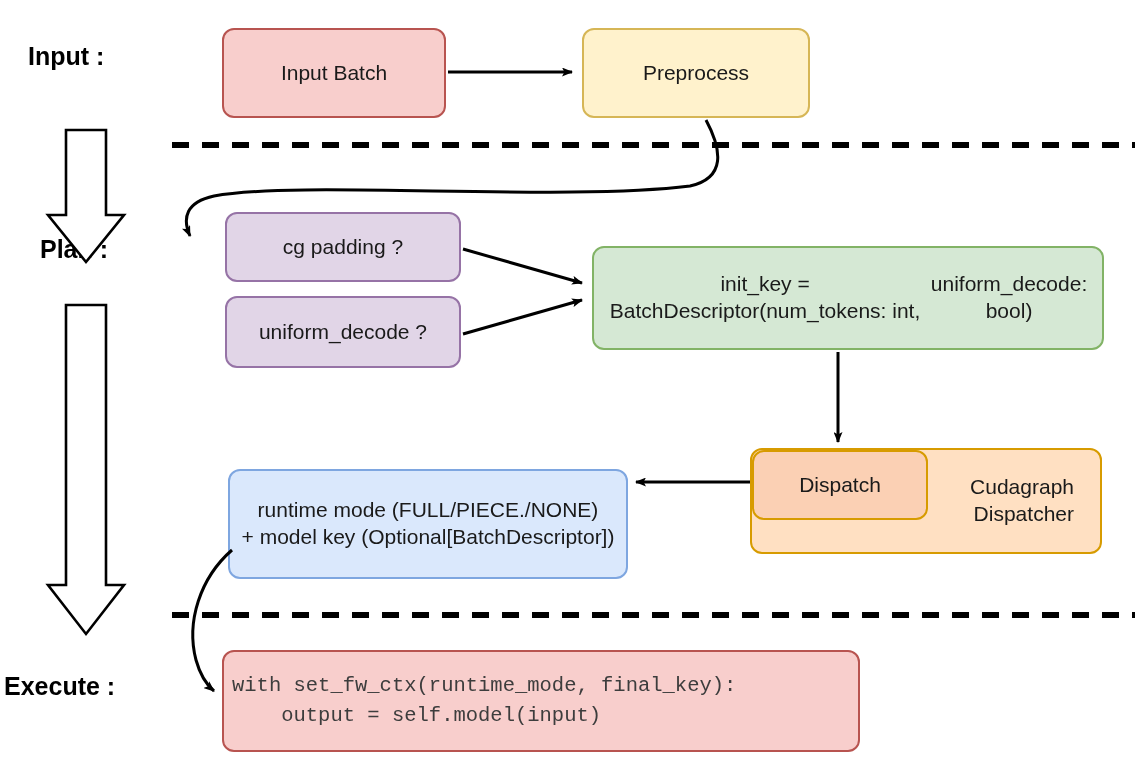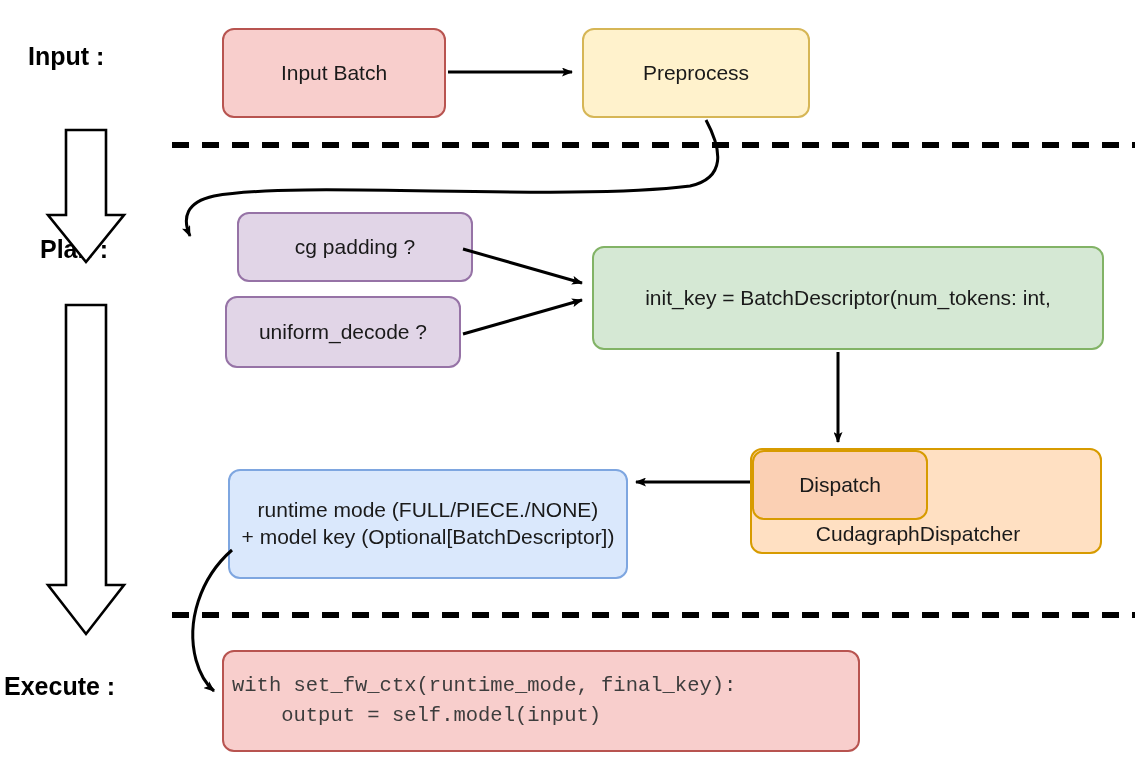--- a/index.html
+++ b/index.html
@@ -69,33 +69,34 @@
   <div class="stage-label" style="left:4px; top:672px;">Execute :</div>
 
   <div class="node" style="left:222px; top:28px; width:224px; height:90px; background:#f8cecc; border-color:#b85450;">
     <span class="txt">Input Batch</span>
   </div>
 
   <div class="node" style="left:582px; top:28px; width:228px; height:90px; background:#fff2cc; border-color:#d6b656;">
     <span class="txt">Preprocess</span>
   </div>
 
-  <div class="node" style="left:225px; top:212px; width:236px; height:70px; background:#e1d5e7; border-color:#9673a6;margin-left:12px;">
+  <div class="node" style="left:225px; top:212px; width:236px; height:70px; background:#e1d5e7; border-color:#9673a6;">
     <span class="txt">cg padding ?</span>
   </div>
 
   <div class="node" style="left:225px; top:296px; width:236px; height:72px; background:#e1d5e7; border-color:#9673a6;">
     <span class="txt">uniform_decode ?</span>
   </div>
 
   <div class="node" style="left:592px; top:246px; width:512px; height:104px; background:#d5e8d4; border-color:#82b366; flex-direction:row;">
     <span class="txt">init_key = BatchDescriptor(num_tokens: int,</span>
+    <span class="txt">uniform_decode: bool)</span>
   </div>
 
-  <div class="node" style="left:750px; top:448px; width:352px; height:106px; background:#ffe0c2; border-color:#d79b00; flex-direction:row; justify-content:center; align-items:flex-end; padding-right:26px;">
+  <div class="node" style="left:750px; top:448px; width:352px; height:106px; background:#ffe0c2; border-color:#d79b00; flex-direction:column; justify-content:center; align-items:flex-end; padding-right:26px;">
     <span class="txt">Cudagraph</span>
     <span class="txt">Dispatcher</span>
   </div>
 
   <div class="node" style="left:752px; top:450px; width:176px; height:70px; background:#fbd0b4; border-color:#d79b00;">
     <span class="txt">Dispatch</span>
   </div>
 
   <div class="node" style="left:228px; top:445px; width:400px; height:110px; background:#dae8fc; border-color:#7ea6e0; flex-direction:column;margin-top:24px;">
     <span class="txt">runtime mode (FULL/PIECE./NONE)</span>

